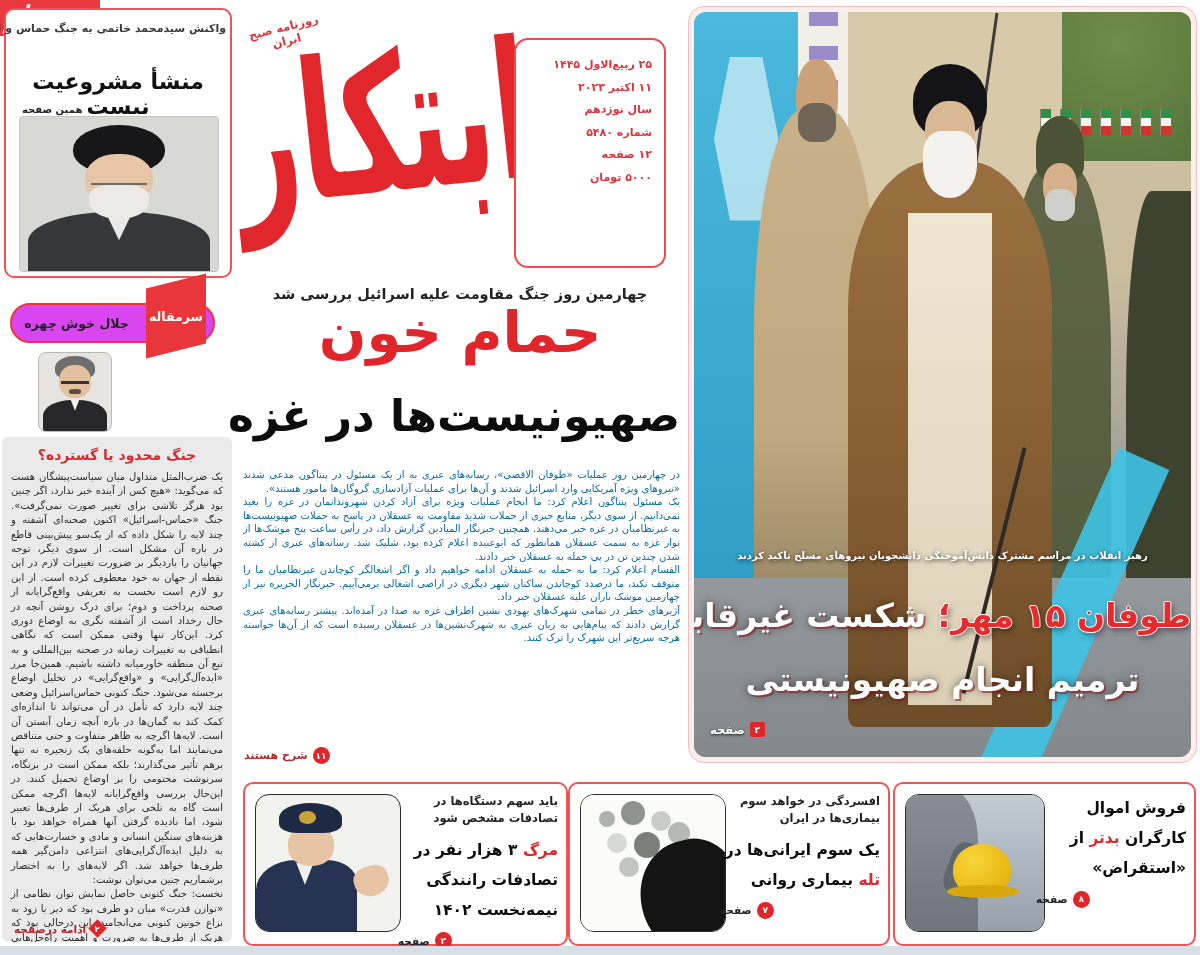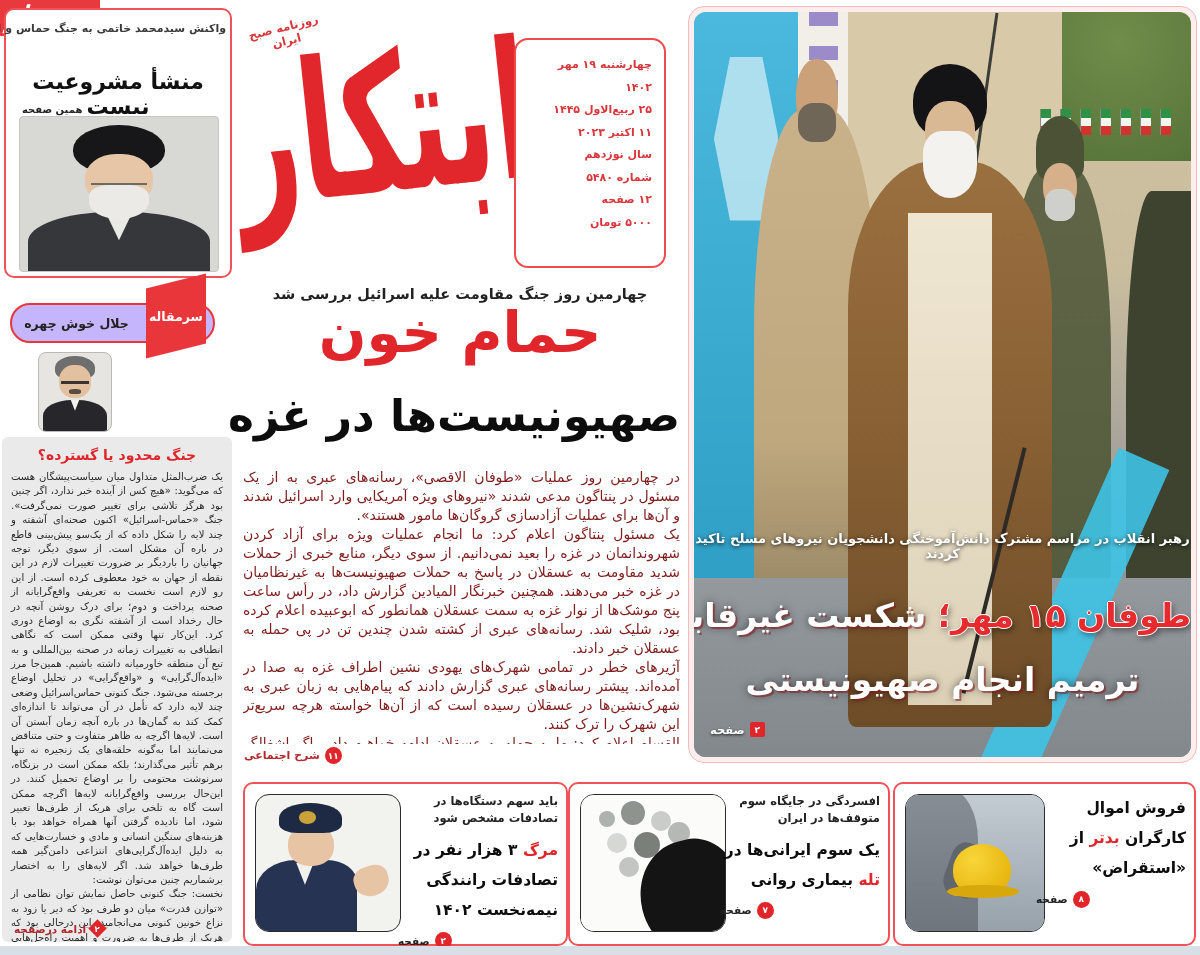--- a/index.html
+++ b/index.html
@@ -32,21 +32,21 @@
   .kp-glass { position:absolute; left:36%; top:36%; width:28%; height:8%;
     border-bottom:2px solid #6b6b66; }
   .kp-beard { position:absolute; left:35%; top:44%; width:30%; height:22%;
     background:#eceae6; border-radius:40% 40% 60% 60%; }
   .kp-robe { position:absolute; left:4%; top:62%; width:92%; height:42%;
     background:#35373b; border-radius:46% 46% 0 0; }
   .kp-collar { position:absolute; left:44%; top:64%; width:12%; height:16%;
     background:#e9e9e5; clip-path:polygon(0 0,100% 0,50% 100%); }
 
   
-  .ed-pill { left:10px; top:303px; width:205px; height:40px; background:#c4b5fd;
+  .ed-pill { left:10px; top:303px; width:205px; height:40px; background:#d946ef;
     border:2px solid #e8363b; border-radius:20px; z-index:2;
     display:flex; align-items:center; justify-content:center; padding-inline-start:72px; }
   .ed-pill span { font-size:12.5px; font-weight:bold; color:#222; }
   .ed-ribbon { left:146px; top:281px; width:60px; height:70px; background:#e8363b;
     transform:skewY(-14deg); z-index:3; display:flex; align-items:center; justify-content:center; }
   .ed-ribbon span { transform:skewY(14deg); color:#fff; font-size:12.5px; font-weight:bold; }
   .ed-photo { left:38px; top:352px; width:74px; height:80px; background:#e7e5e1;
     border:1px solid #b9b9b5; border-radius:8px; overflow:hidden; z-index:2; }
   .ap-hair { position:absolute; left:22%; top:4%; width:56%; height:30%;
     background:#6e6e6e; border-radius:50% 50% 40% 40%; }
@@ -86,21 +86,21 @@
   .date-box div { color:#d8363c; font-size:11px; font-weight:bold; line-height:2.05; text-align:right; }
 
   
   .ms-kicker { left:240px; top:286px; width:440px; text-align:center;
     font-size:14.5px; font-weight:bold; color:#222; }
   .ms-hred { left:240px; top:300px; width:440px; text-align:center;
     font-size:56px; font-weight:bold; color:#e0262b; }
   .ms-hblack { left:240px; top:390px; width:440px; text-align:center;
     font-size:44px; font-weight:bold; color:#0d0d0d; white-space:nowrap; }
   .ms-body { left:243px; top:468px; width:437px; height:276px; overflow:hidden; }
-  .ms-body p { font-size:14px; line-height:1.36; text-align:justify; color:#7f1d1d; }
+  .ms-body p { font-size:10px; line-height:1.36; text-align:justify; color:#0369a1; }
   .ms-foot { left:244px; top:747px; bottom:auto; position:absolute;
     display:flex; align-items:center; gap:5px; }
   .ms-foot .lbl { font-size:11px; font-weight:bold; color:#b1272c; }
 
   
   .photo-frame { left:688px; top:6px; width:509px; height:757px; background:#fdeeee;
     border:1px solid #f3bcbc; border-radius:16px; padding:5px; }
   .photo-art { position:relative; width:100%; height:100%; border-radius:12px;
     overflow:hidden; background:linear-gradient(180deg,#cfc3a4 0%,#c9bd9e 35%,#a8a49b 58%,#8e9296 78%,#7d8287 100%); }
   .ph-trees { position:absolute; right:0; top:0; width:48%; height:20%;
@@ -144,21 +144,21 @@
     background:#d6b08a; border-radius:46%; }
   .fo-beard { position:absolute; left:36%; top:4%; width:29%; height:6%;
     background:#cfd0cc; border-radius:40%; }
   .fig-right { position:absolute; right:0; top:24%; width:13%; height:70%;
     background:#3d432f; border-radius:40% 0 0 0; }
   .ph-road { position:absolute; bottom:0; left:0; width:100%; height:24%;
     background:linear-gradient(180deg,#94999e,#83888d); }
   .ph-stripe { position:absolute; bottom:-4%; right:18%; width:11%; height:46%;
     background:#3ec3e6; transform:rotate(24deg); opacity:.9; }
   .ph-caption { position:absolute; bottom:196px; width:100%; text-align:center;
-    color:#fff; font-size:13px; font-weight:bold; text-shadow:0 1px 4px rgba(0,0,0,.85); }
+    color:#fff; font-size:10px; font-weight:bold; text-shadow:0 1px 4px rgba(0,0,0,.85); }
   .ph-h1 { position:absolute; bottom:122px; width:100%; text-align:center;
     font-size:33px; font-weight:bold; white-space:nowrap; }
   .ph-h1 .red { color:#e62a2e; text-shadow:-1px 0 0 #fff,1px 0 0 #fff,0 -1px 0 #fff,0 1px 0 #fff,2px 3px 6px rgba(0,0,0,.5); }
   .ph-h1 .white, .ph-h2 { color:#fff; text-shadow:2px 2px 0 rgba(140,25,25,.55),0 0 8px rgba(0,0,0,.55); }
   .ph-h2 { position:absolute; bottom:58px; width:100%; text-align:center;
     font-size:33px; font-weight:bold; }
   .ph-page { position:absolute; left:16px; bottom:20px; display:flex; align-items:center; gap:5px; }
   .ph-page .lbl { color:#fff; font-size:11.5px; font-weight:bold; text-shadow:0 1px 3px rgba(0,0,0,.8); }
 
   
@@ -250,43 +250,42 @@
         </span>
       <span class="lbl">ادامه درصفحه</span>
     </div>
   </div>
 </section>
 
 <header>
   <div class="abs logo">ابتکار</div>
   <div class="abs tagline">روزنامه صبح ایران</div>
   <div class="abs date-box">
-    <div>چهارشنبه ۱۹ مهر ۱۴۰۲</div>
     <div>۲۵ ربیع‌الاول ۱۴۴۵</div>
     <div>۱۱ اکتبر ۲۰۲۳</div>
     <div>سال نوزدهم</div>
     <div>شماره ۵۴۸۰</div>
     <div>۱۲ صفحه</div>
     <div>۵۰۰۰ تومان</div>
   </div>
 </header>
 
 <section>
   <div class="abs ms-kicker">چهارمین روز جنگ مقاومت علیه اسرائیل بررسی شد</div>
   <div class="abs ms-hred">حمام خون</div>
   <div class="abs ms-hblack">صهیونیست‌ها در غزه</div>
   <div class="abs ms-body">
     <p>در چهارمین روز عملیات «طوفان الاقصی»، رسانه‌های عبری به از یک مسئول در پنتاگون مدعی شدند «نیروهای ویژه آمریکایی وارد اسرائیل شدند و آن‌ها برای عملیات آزادسازی گروگان‌ها مامور هستند».</p>
     <p>یک مسئول پنتاگون اعلام کرد: ما انجام عملیات ویژه برای آزاد کردن شهروندانمان در غزه را بعید نمی‌دانیم. از سوی دیگر، منابع خبری از حملات شدید مقاومت به عسقلان در پاسخ به حملات صهیونیست‌ها به غیرنظامیان در غزه خبر می‌دهند. همچنین خبرنگار المیادین گزارش داد، در رأس ساعت پنج موشک‌ها از نوار غزه به سمت عسقلان همانطور که ابوعبیده اعلام کرده بود، شلیک شد. رسانه‌های عبری از کشته شدن چندین تن در پی حمله به عسقلان خبر دادند.</p>
+    <p>القسام اعلام کرد: ما به حمله به عسقلان ادامه خواهیم داد و اگر اشغالگر کوچاندن غیرنظامیان ما را متوقف نکند، ما درصدد کوچاندن ساکنان شهر دیگری در اراضی اشغالی برمی‌آییم. خبرنگار الجزیره نیز از چهارمین موشک باران علیه عسقلان خبر داد.</p>
     <p>آژیرهای خطر در تمامی شهرک‌های یهودی نشین اطراف غزه به صدا در آمده‌اند. پیشتر رسانه‌های عبری گزارش دادند که پیام‌هایی به زبان عبری به شهرک‌نشین‌ها در عسقلان رسیده است که از آن‌ها خواسته هرچه سریع‌تر این شهرک را ترک کنند.</p>
-    <p>القسام اعلام کرد: ما به حمله به عسقلان ادامه خواهیم داد و اگر اشغالگر کوچاندن غیرنظامیان ما را متوقف نکند، ما درصدد کوچاندن ساکنان شهر دیگری در اراضی اشغالی برمی‌آییم. خبرنگار الجزیره نیز از چهارمین موشک باران علیه عسقلان خبر داد.</p>
   </div>
   <div class="ms-foot">
     <span class="badge-circle">۱۱</span>
-    <span class="lbl">شرح اجتماعی</span>
+    <span class="lbl">شرح هستند</span>
   </div>
 </section>
 
 <section class="abs photo-frame">
   <div class="photo-art">
     <div class="ph-trees"></div>
     <div class="ph-building"></div>
     <div class="ph-pole"></div>
     <div class="ph-banner-blue"></div>
     <div class="ph-banner-hex"></div>
@@ -352,21 +351,21 @@
   </div>
 </section>
 
 <section class="abs bbox" style="left:568px; width:322px;">
   <div class="bs-photo">
     <div class="mp-base"></div>
     <div class="mp-papers"></div>
     <div class="mp-sil"></div>
   </div>
   <div class="bs-text">
-    <div class="bs-kicker">افسردگی در جایگاه سوم متوقف‌ها در ایران</div>
+    <div class="bs-kicker">افسردگی در خواهد سوم بیماری‌ها در ایران</div>
     <div class="bs-head">
       <span>یک سوم ایرانی‌ها در </span><span class="red">تله</span><span> بیماری روانی</span>
     </div>
     <div class="bs-foot">
       <span class="badge-circle">۷</span>
       <span class="lbl">صفحه</span>
     </div>
   </div>
 </section>
 

